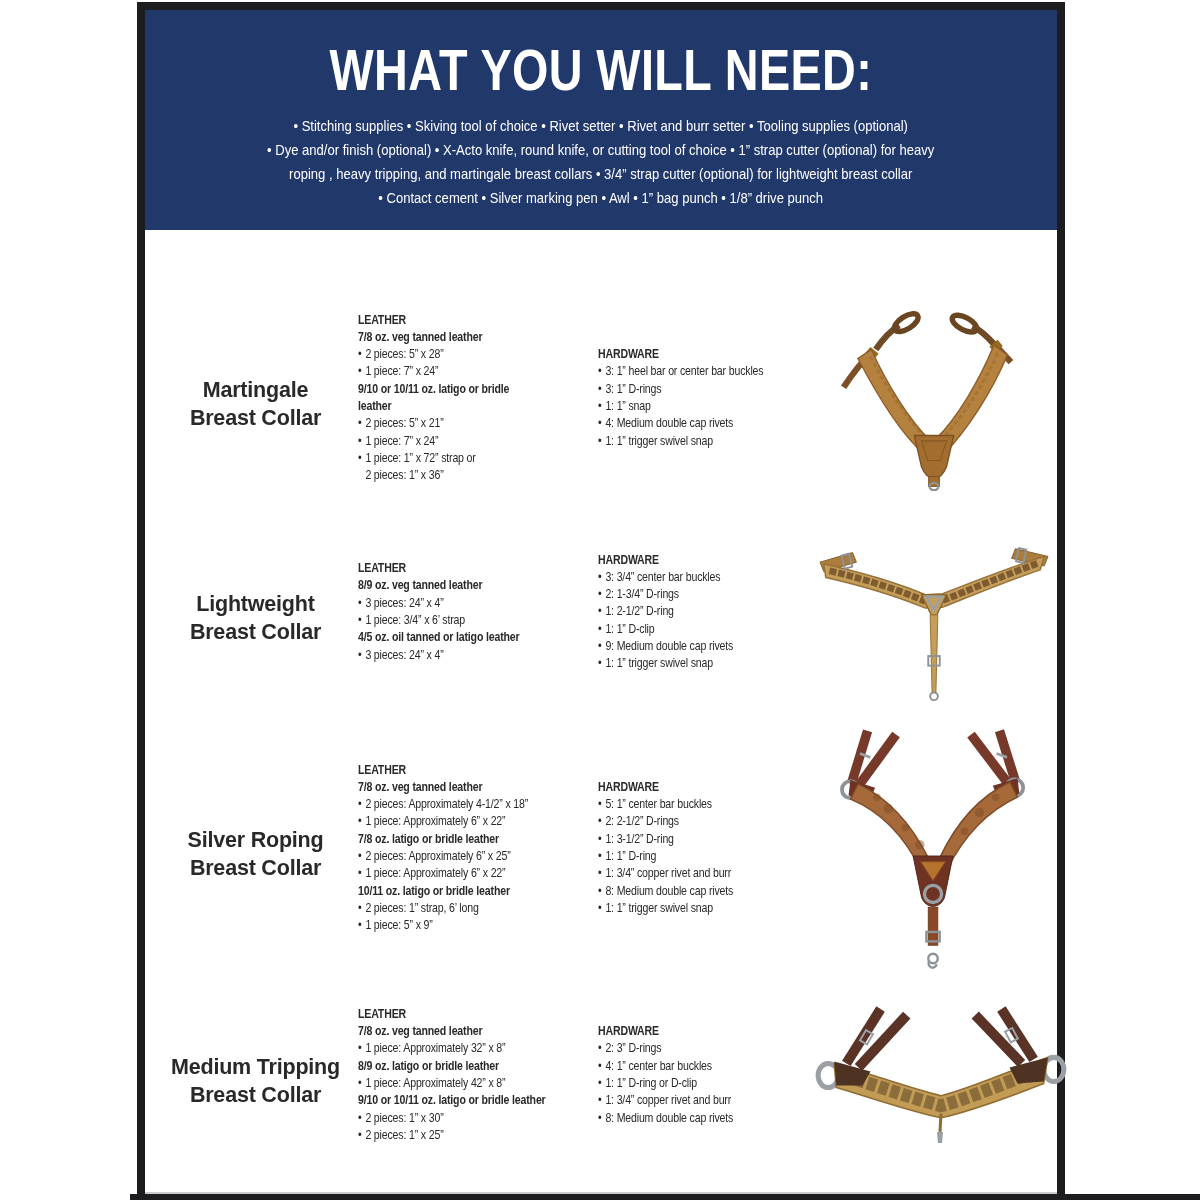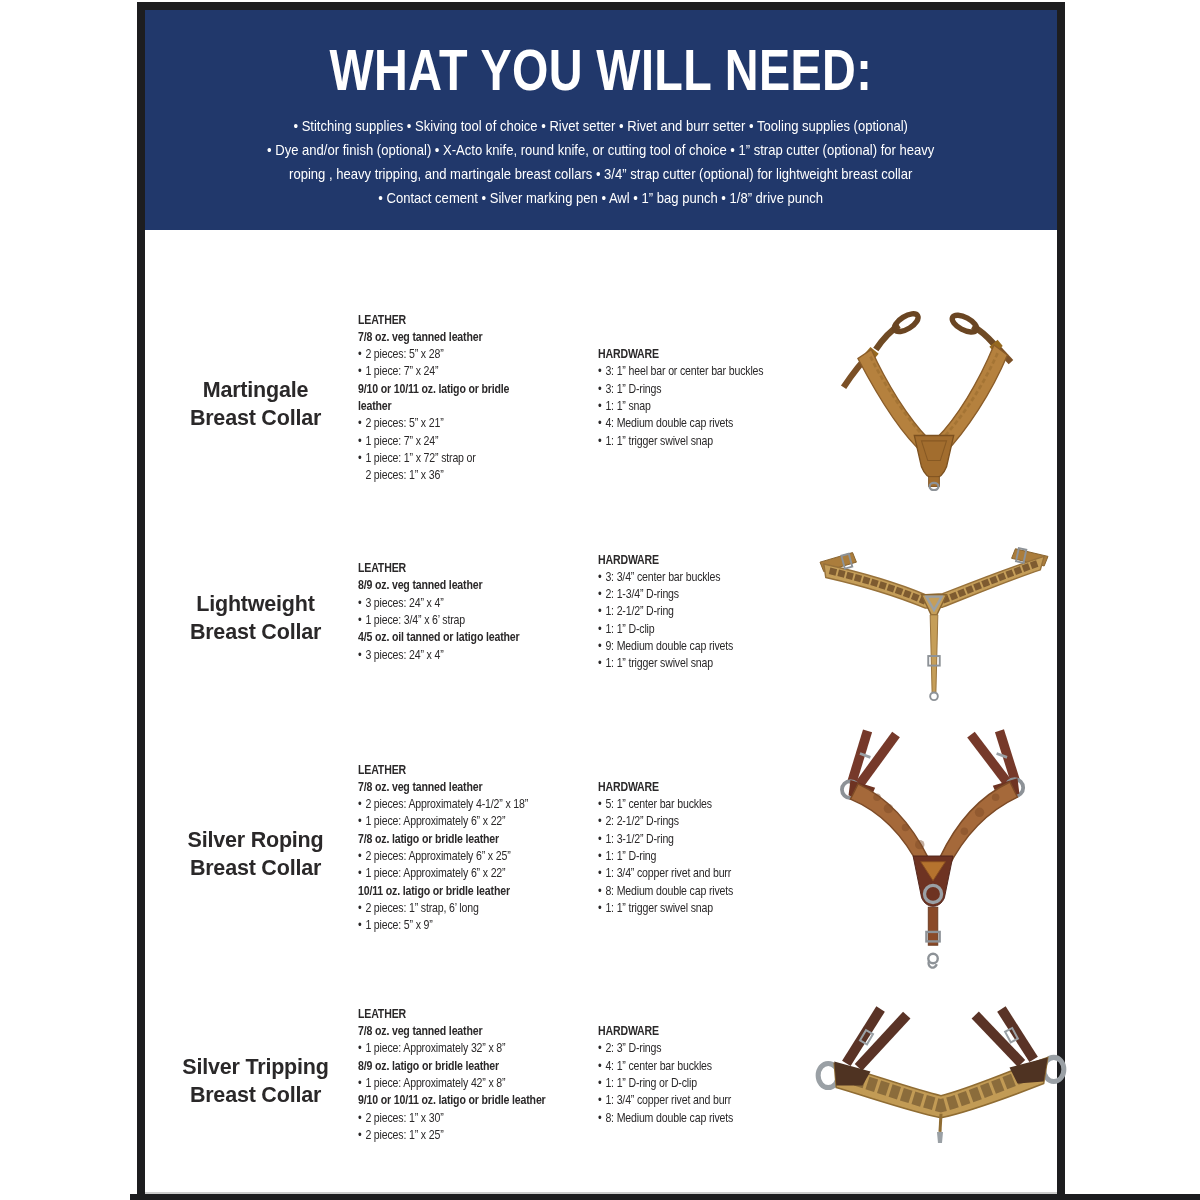--- a/index.html
+++ b/index.html
@@ -233,21 +233,21 @@
     <rect x="112" y="196" width="10" height="40" fill="#8a4a28" stroke="#6b3a20"></rect>
     <rect x="110" y="222" width="14" height="10" fill="none" stroke="#8d9297" stroke-width="2.5"></rect>
     <circle cx="117" cy="250" r="5" fill="none" stroke="#8d9297" stroke-width="2.5"></circle>
     <path d="M113,252 C110,259 118,263 121,256" fill="none" stroke="#8d9297" stroke-width="2.5"></path>
   </svg>
         </div>
   </section>
 
   <section class="section s4">
     <div class="label-cell">
-          <div>Silver Tripping</div>
+          <div>Medium Tripping</div>
           <div>Breast Collar</div>
         </div>
     <div class="leather-cell">
       <div class="col-inner">
         <div class="col-heading">LEATHER</div>
         <div class="blocks">
               <div class="line subhead"><span>7/8 oz. veg tanned leather</span></div>
               <div class="line bullet"><span class="b">•</span><span>1 piece: Approximately 32” x 8”</span></div>
               <div class="line subhead"><span>8/9 oz. latigo or bridle leather</span></div>
               <div class="line bullet"><span class="b">•</span><span>1 piece: Approximately 42” x 8”</span></div>

